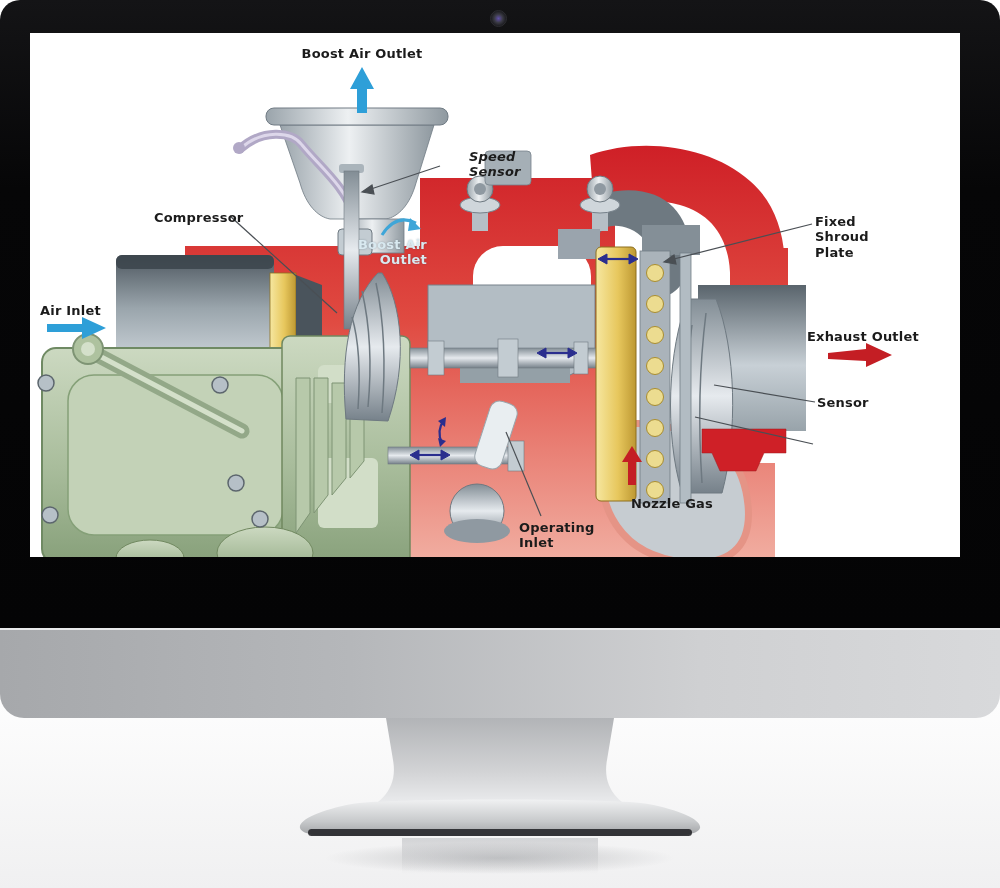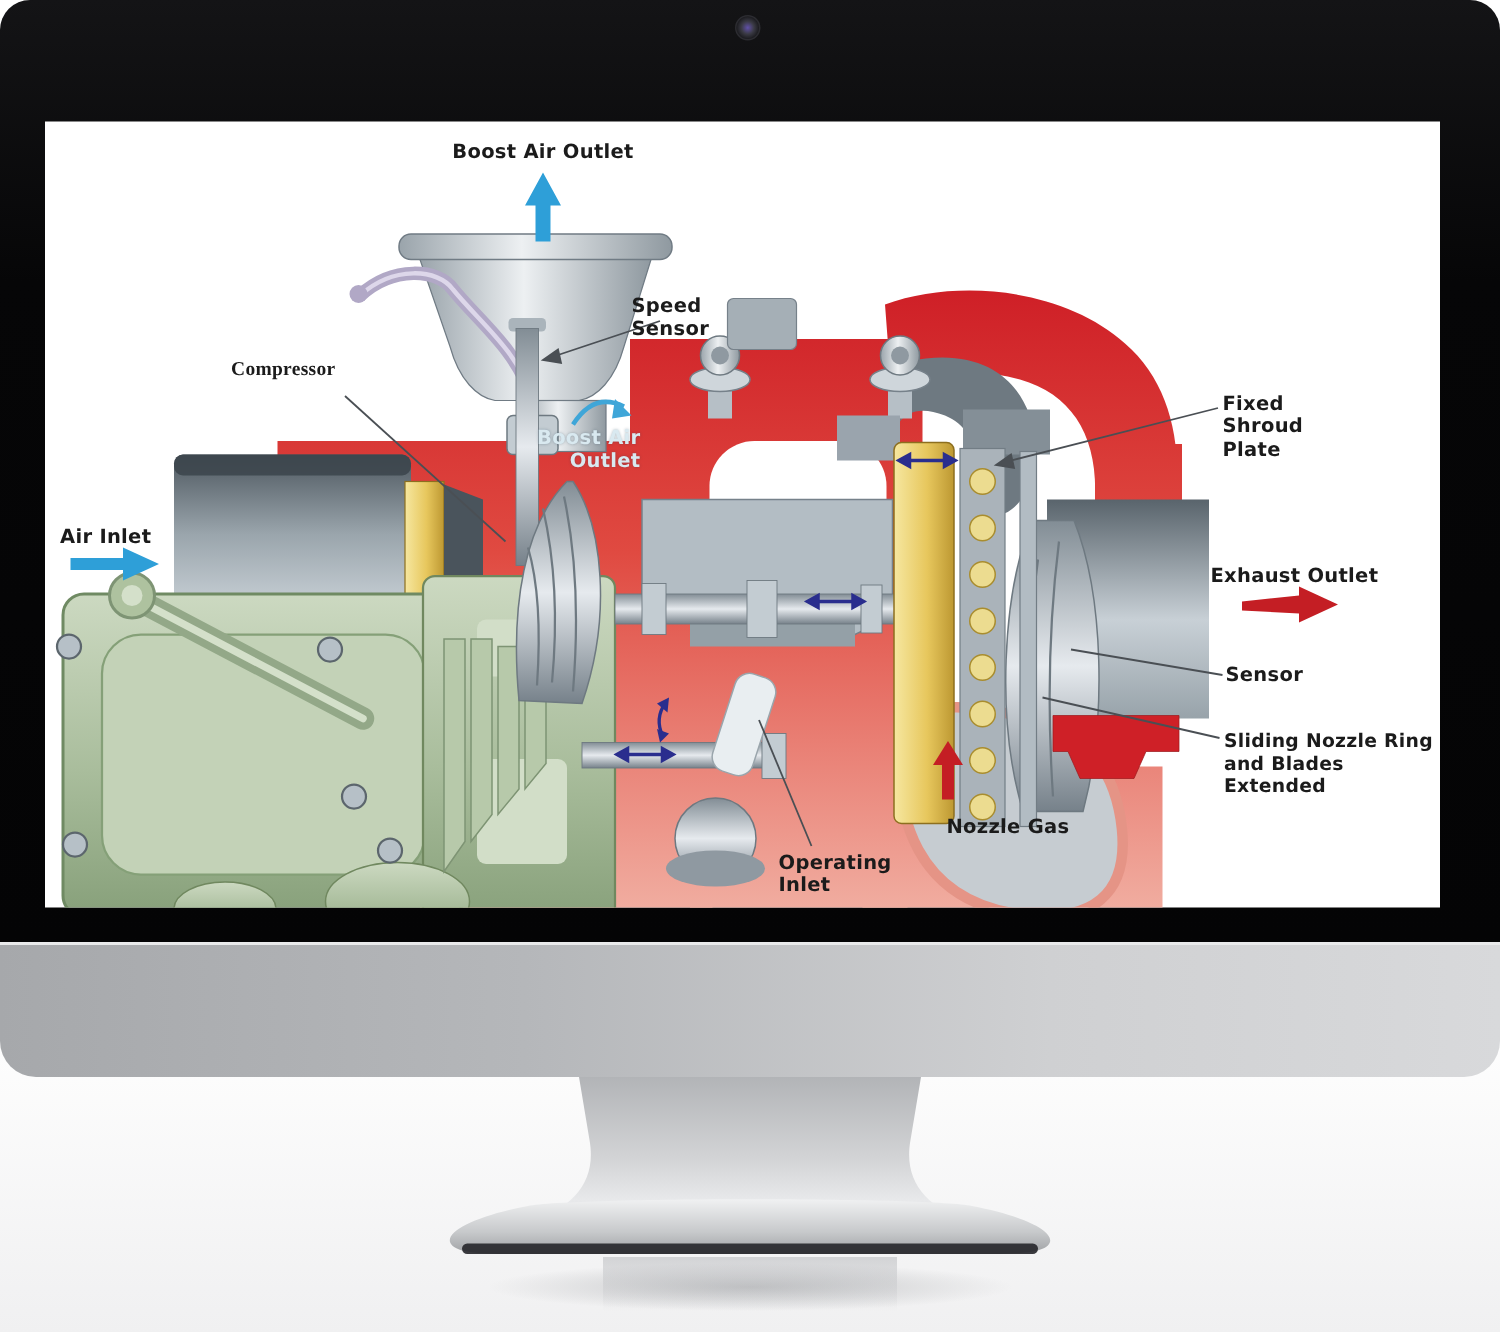--- a/index.html
+++ b/index.html
@@ -14,21 +14,21 @@
     background:linear-gradient(180deg,#141416 0%,#060607 30%,#040405 100%);
     border-radius:20px 20px 0 0;
   }
   .camera{
     position:absolute;left:490px;top:10px;width:15px;height:15px;border-radius:50%;
     background:radial-gradient(circle at 50% 50%, #6050a8 0%, #3a3a44 40%, #1c1c20 70%);
     border:1px solid #2c2c31;
   }
   .screen{
     position:absolute;left:30px;top:33px;width:930px;height:524px;
-    background:#ffffff;overflow:hidden;margin-top:48px;
+    background:#ffffff;overflow:hidden;
   }
   .screen svg{position:absolute;left:0;top:0;}
   .lbl{
     position:absolute;
     font-weight:bold;font-size:13px;line-height:1.18;color:#1b1b1b;
     white-space:pre-line;letter-spacing:.2px;
   }
   .lbl.center{text-align:center;}
   .lbl.small{font-size:12.5px;}
   .lbl.light{color:#d9e9f0;text-shadow:0 0 2px rgba(30,60,80,.35);}
@@ -267,33 +267,31 @@
         <line x1="200" y1="183" x2="307" y2="280"></line>
         <line x1="782" y1="191" x2="640" y2="227"></line>
         <polygon points="634,229 644,222 646,231"></polygon>
         <line x1="785" y1="369" x2="684" y2="352"></line>
         <line x1="783" y1="411" x2="665" y2="384"></line>
         <line x1="511" y1="483" x2="476" y2="399"></line>
       </g>
     </svg>
 
     <div class="lbl center" style="left:252px;top:13px;width:160px;">Boost Air Outlet</div>
-    <div class="lbl" style="left:391px;top:116px;">Speed
+    <div class="lbl" style="left:439px;top:116px;font-style:italic;">Speed
 Sensor</div>
-    <div class="lbl" style="left:124px;top:157px;font-family:Liberation Serif, serif;">Compressor</div>
+    <div class="lbl" style="left:124px;top:177px;">Compressor</div>
     <div class="lbl" style="left:10px;top:270px;">Air Inlet</div>
     <div class="lbl light" style="left:328px;top:204px;text-align:right;">Boost Air
 Outlet</div>
     <div class="lbl" style="left:785px;top:181px;">Fixed
 Shroud
 Plate</div>
     <div class="lbl" style="left:777px;top:296px;">Exhaust Outlet</div>
     <div class="lbl" style="left:787px;top:362px;">Sensor</div>
-    <div class="lbl small" style="left:786px;top:406px;">Sliding Nozzle Ring
-and Blades Extended</div>
     <div class="lbl" style="left:601px;top:463px;">Nozzle Gas</div>
     <div class="lbl" style="left:489px;top:487px;">Operating
 Inlet</div>
   </div>
 
   <div class="chin"></div>
 
   <svg class="stand" width="1000" height="170" viewBox="0 0 1000 170">
     <defs>
       <linearGradient id="standG" x1="0" y1="0" x2="0" y2="1">

